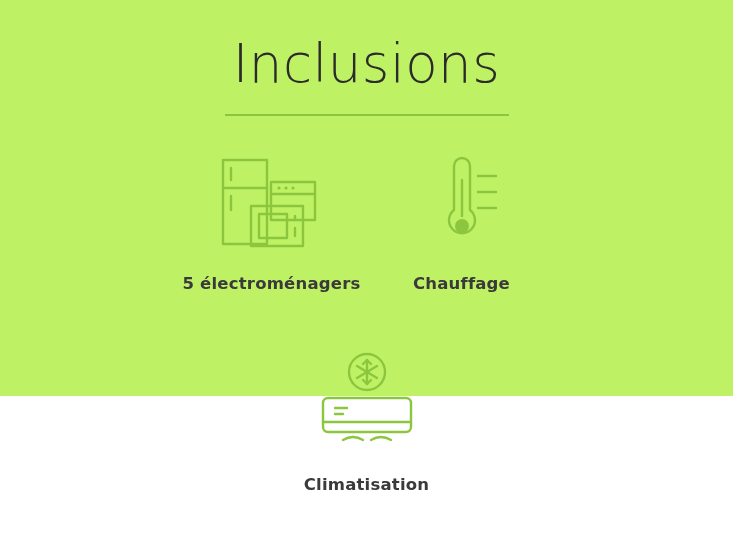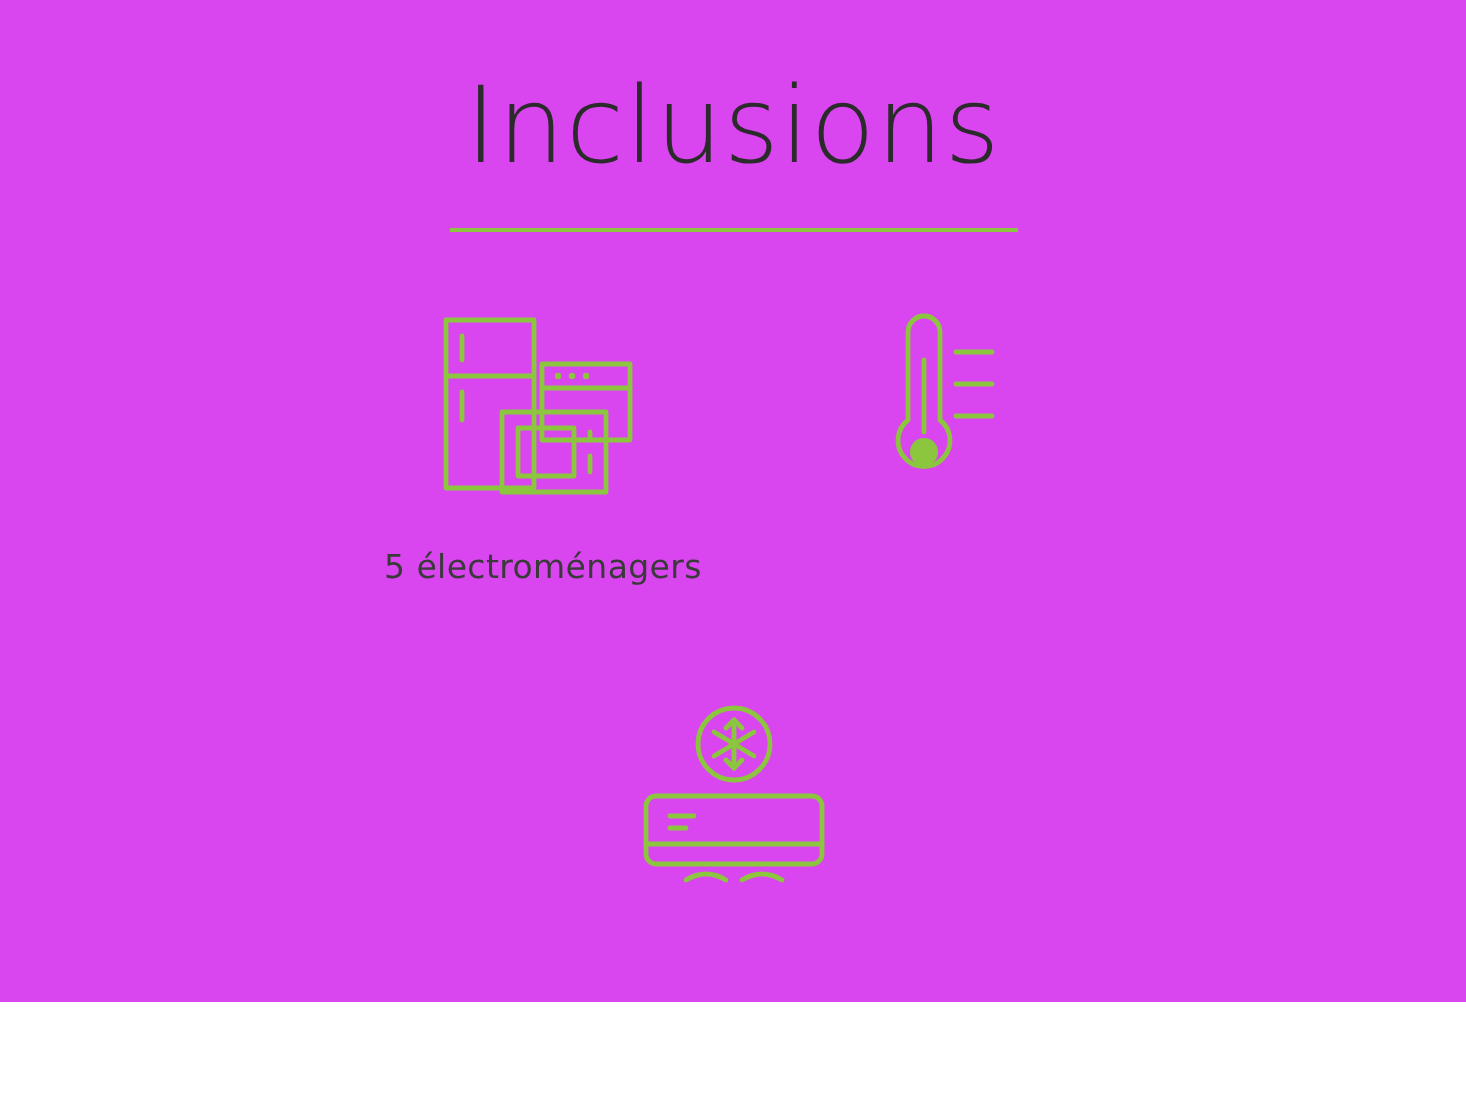--- a/index.html
+++ b/index.html
@@ -9,22 +9,22 @@
   }
   body {
     width: 733px;
     height: 550px;
     overflow: hidden;
     font-family: "Liberation Sans", sans-serif;
   }
   .slide {
     position: relative;
     width: 733px;
-    height: 501px;
-    background: #d946ef;
+    height: 396px;
+    background: #bef264;
     box-sizing: border-box;
   }
   .title-block {
     position: absolute;
     top: 36px;
     left: 0;
     width: 733px;
     text-align: center;
   }
   .title {
@@ -63,21 +63,21 @@
   }
   .icon-box {
     height: 108px;
     display: flex;
     align-items: center;
     justify-content: center;
   }
   .caption {
     margin-top: 16px;
     font-family: "DejaVu Sans", sans-serif;
-    font-weight: 400;
+    font-weight: 700;
     font-size: 16.5px;
     color: #3a3a3a;
     text-align: center;
     letter-spacing: 0.2px;
     white-space: nowrap;
   }
   svg { display: block; }
 </style>
 </head>
 <body>
@@ -124,20 +124,21 @@
 
             <path d="M44 12 a8 8 0 0 1 16 0 v44 a13 13 0 1 1 -16 0 z"></path>
             <line x1="52" y1="26" x2="52" y2="62"></line>
             <circle cx="52" cy="72" r="7" stroke="none" fill="#8cc63f"></circle>
 
             <line x1="68" y1="22" x2="86" y2="22"></line>
             <line x1="68" y1="38" x2="86" y2="38"></line>
             <line x1="68" y1="54" x2="86" y2="54"></line>
           </svg>
         </div>
+        <div class="caption">Chauffage</div>
       </div>
 
     </div>
 
     <div class="row row-2">
 
       <div class="cell">
         <div class="icon-box">
           <svg width="116" height="110" viewBox="0 0 116 110" fill="none" stroke="#8cc63f" stroke-width="2.4" stroke-linejoin="round" stroke-linecap="round">
 
@@ -152,19 +153,20 @@
 
             <rect x="14" y="48" width="88" height="34" rx="5"></rect>
             <line x1="14" y1="72" x2="102" y2="72"></line>
             <line x1="26" y1="58" x2="38" y2="58"></line>
             <line x1="26" y1="64" x2="34" y2="64"></line>
 
             <path d="M34 90 q10 -6 20 0"></path>
             <path d="M62 90 q10 -6 20 0"></path>
           </svg>
         </div>
+        <div class="caption">Climatisation</div>
       </div>
 
 
     </div>
 
   </div>
 </div>
 
 </body></html>

